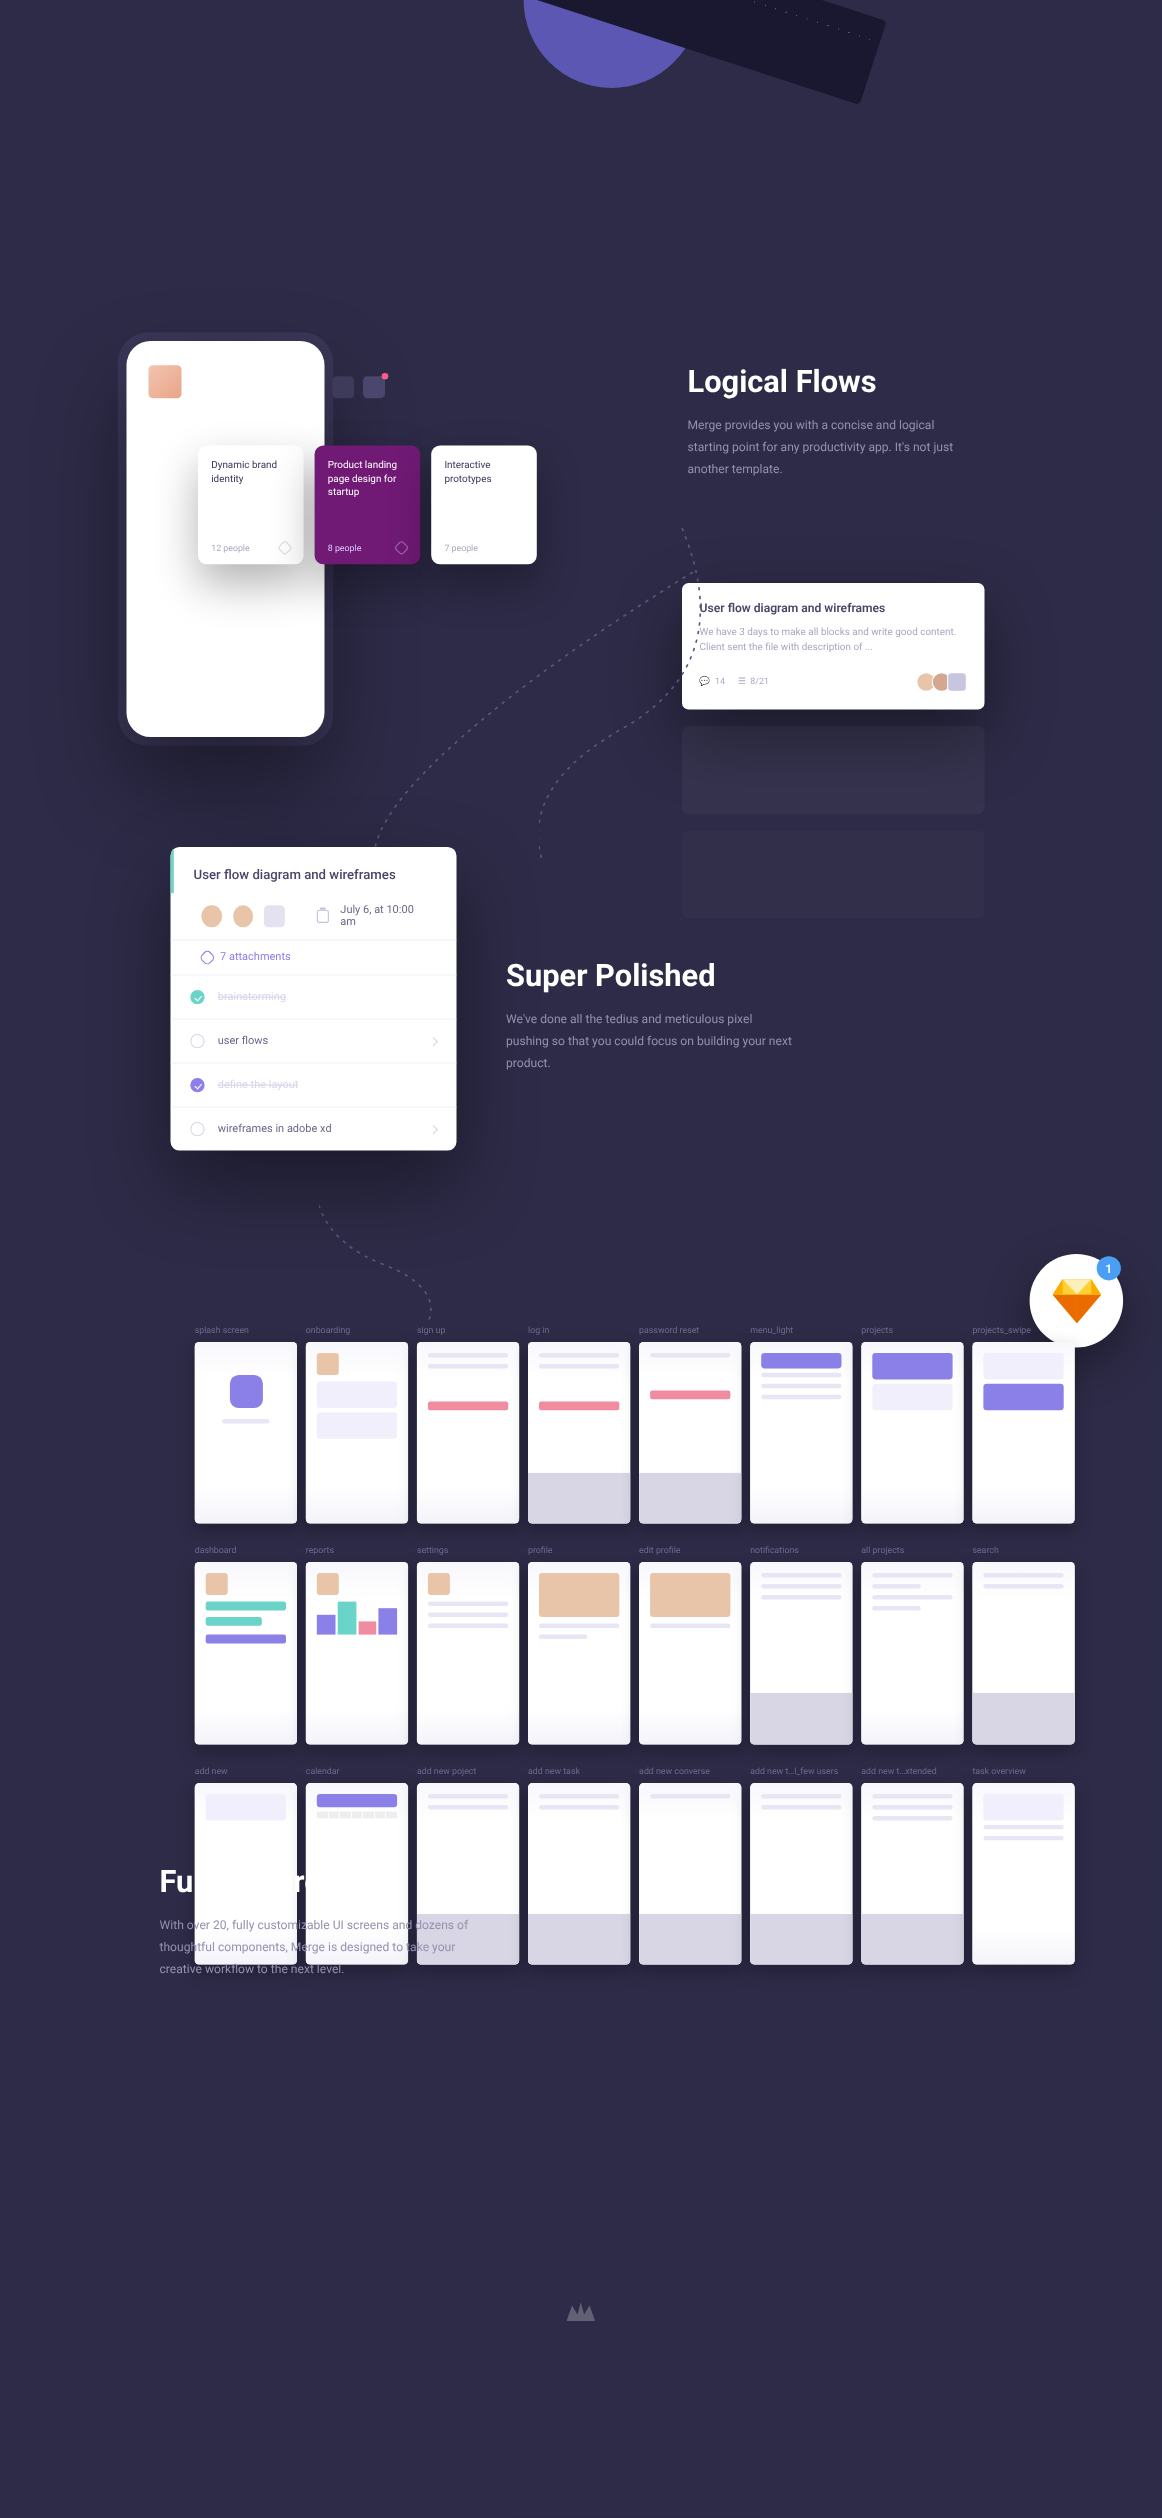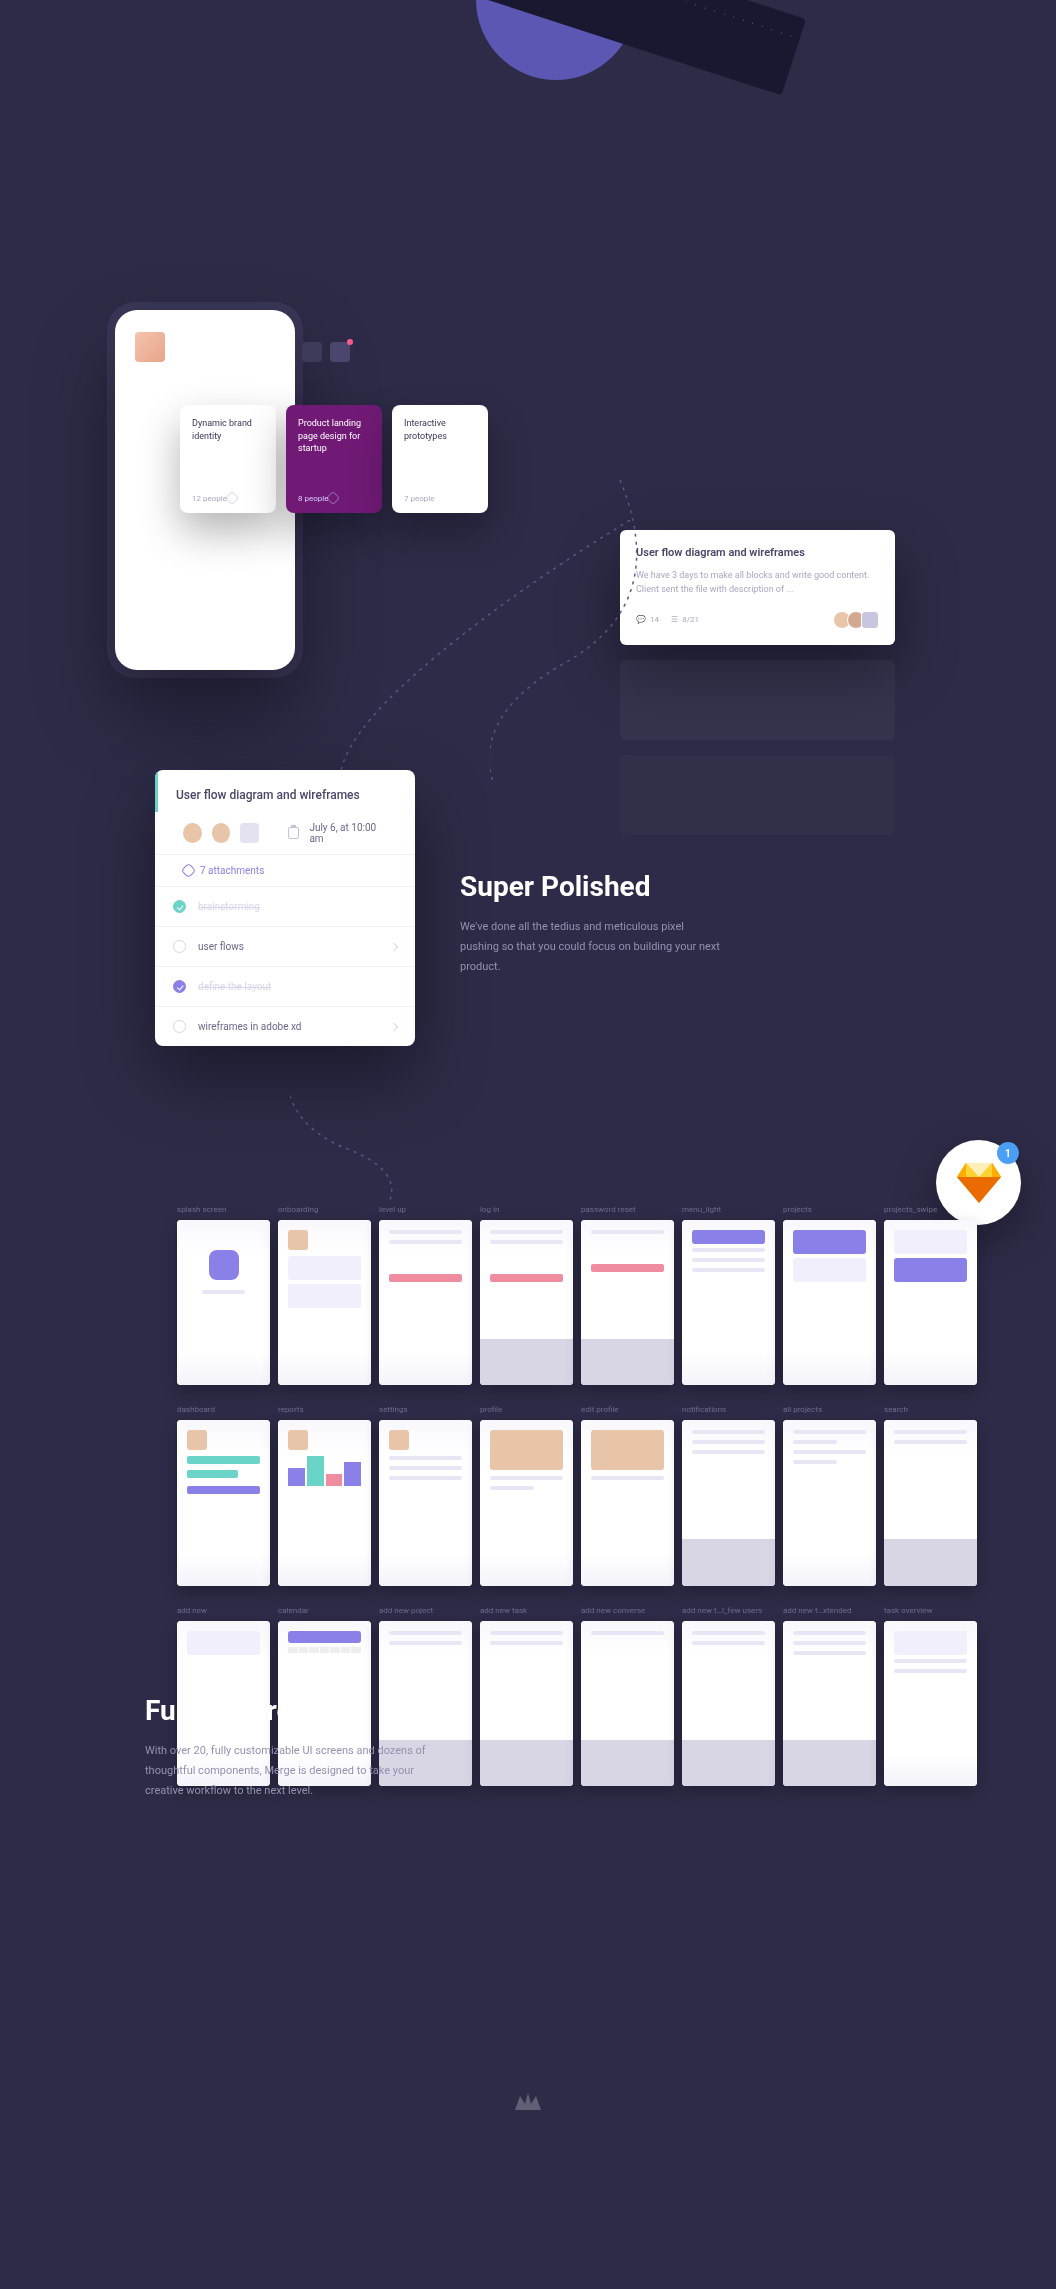--- a/index.html
+++ b/index.html
@@ -86,21 +86,21 @@
   background: #fff;
   border-radius: 8px;
   padding: 12px 12px 10px;
   box-shadow: 0 18px 40px rgba(0,0,0,.3);
   color: #3a3657;
   font-size: 9px;
   display: flex; flex-direction: column;
 }
 .mini-card.purple { background: #701a75; color: #fff; }
 .mini-card .title { flex: 1; line-height: 1.4; }
-.mini-card .meta { font-size: 8px; color: #a9a7c2; display: flex; align-items: center; }
+.mini-card .meta { font-size: 8px; color: #a9a7c2; display: flex; justify-content: space-between; align-items: center; }
 .mini-card.purple .meta { color: #d4d0ff; }
 .clip-icon { width: 10px; height: 10px; border: 1.2px solid currentColor; border-radius: 3px; opacity: .4; transform: rotate(45deg); }
 
 .text-block { position: absolute; }
 .text-block h2 { font-size: 28px; font-weight: 700; margin-bottom: 14px; }
 .text-block p { font-size: 11px; color: #9491b0; line-height: 1.8; max-width: 260px; }
 .tb-logical { left: 625px; top: 20px; }
 
 .task-card {
   position: absolute;
@@ -262,20 +262,24 @@
         </div>
     </div>
     <div class="mini-card">
       <div class="title">Interactive prototypes</div>
       <div class="meta">
           <span>7 people</span>
         </div>
     </div>
   </div>
 
+  <div class="text-block tb-logical">
+    <h2>Logical Flows</h2>
+    <p>Merge provides you with a concise and logical starting point for any productivity app. It's not just another template.</p>
+  </div>
 
   <div class="task-card">
     <h4>User flow diagram and wireframes</h4>
     <p>We have 3 days to make all blocks and write good content. Client sent the file with description of ...</p>
     <div class="task-meta">
       <div class="task-meta-left">
         <span>💬 <span>14</span></span>
         <span>☰ <span>8/21</span></span>
       </div>
       <div class="avatars">
@@ -355,21 +359,21 @@
         <path d="M35 0 L44 14 L35 14 Z" fill="#fdad00"></path>
       </svg>
   </div>
   <div class="notif">1</div>
 </div>
 
 <div class="grid-wrap">
   <div class="grid-labels" id="labels-1">
       <span>splash screen</span>
       <span>onboarding</span>
-      <span>level up</span>
+      <span>sign up</span>
       <span>log in</span>
       <span>password reset</span>
       <span>menu_light</span>
       <span>projects</span>
       <span>projects_swipe</span>
     </div>
   <div class="grid-thumbs" id="thumbs-1">
       <div class="thumb">
         <div class="deco">
           <div style="width:30px;height:30px;background:#8b7fe8;border-radius:8px;margin:20px auto 10px"></div>

